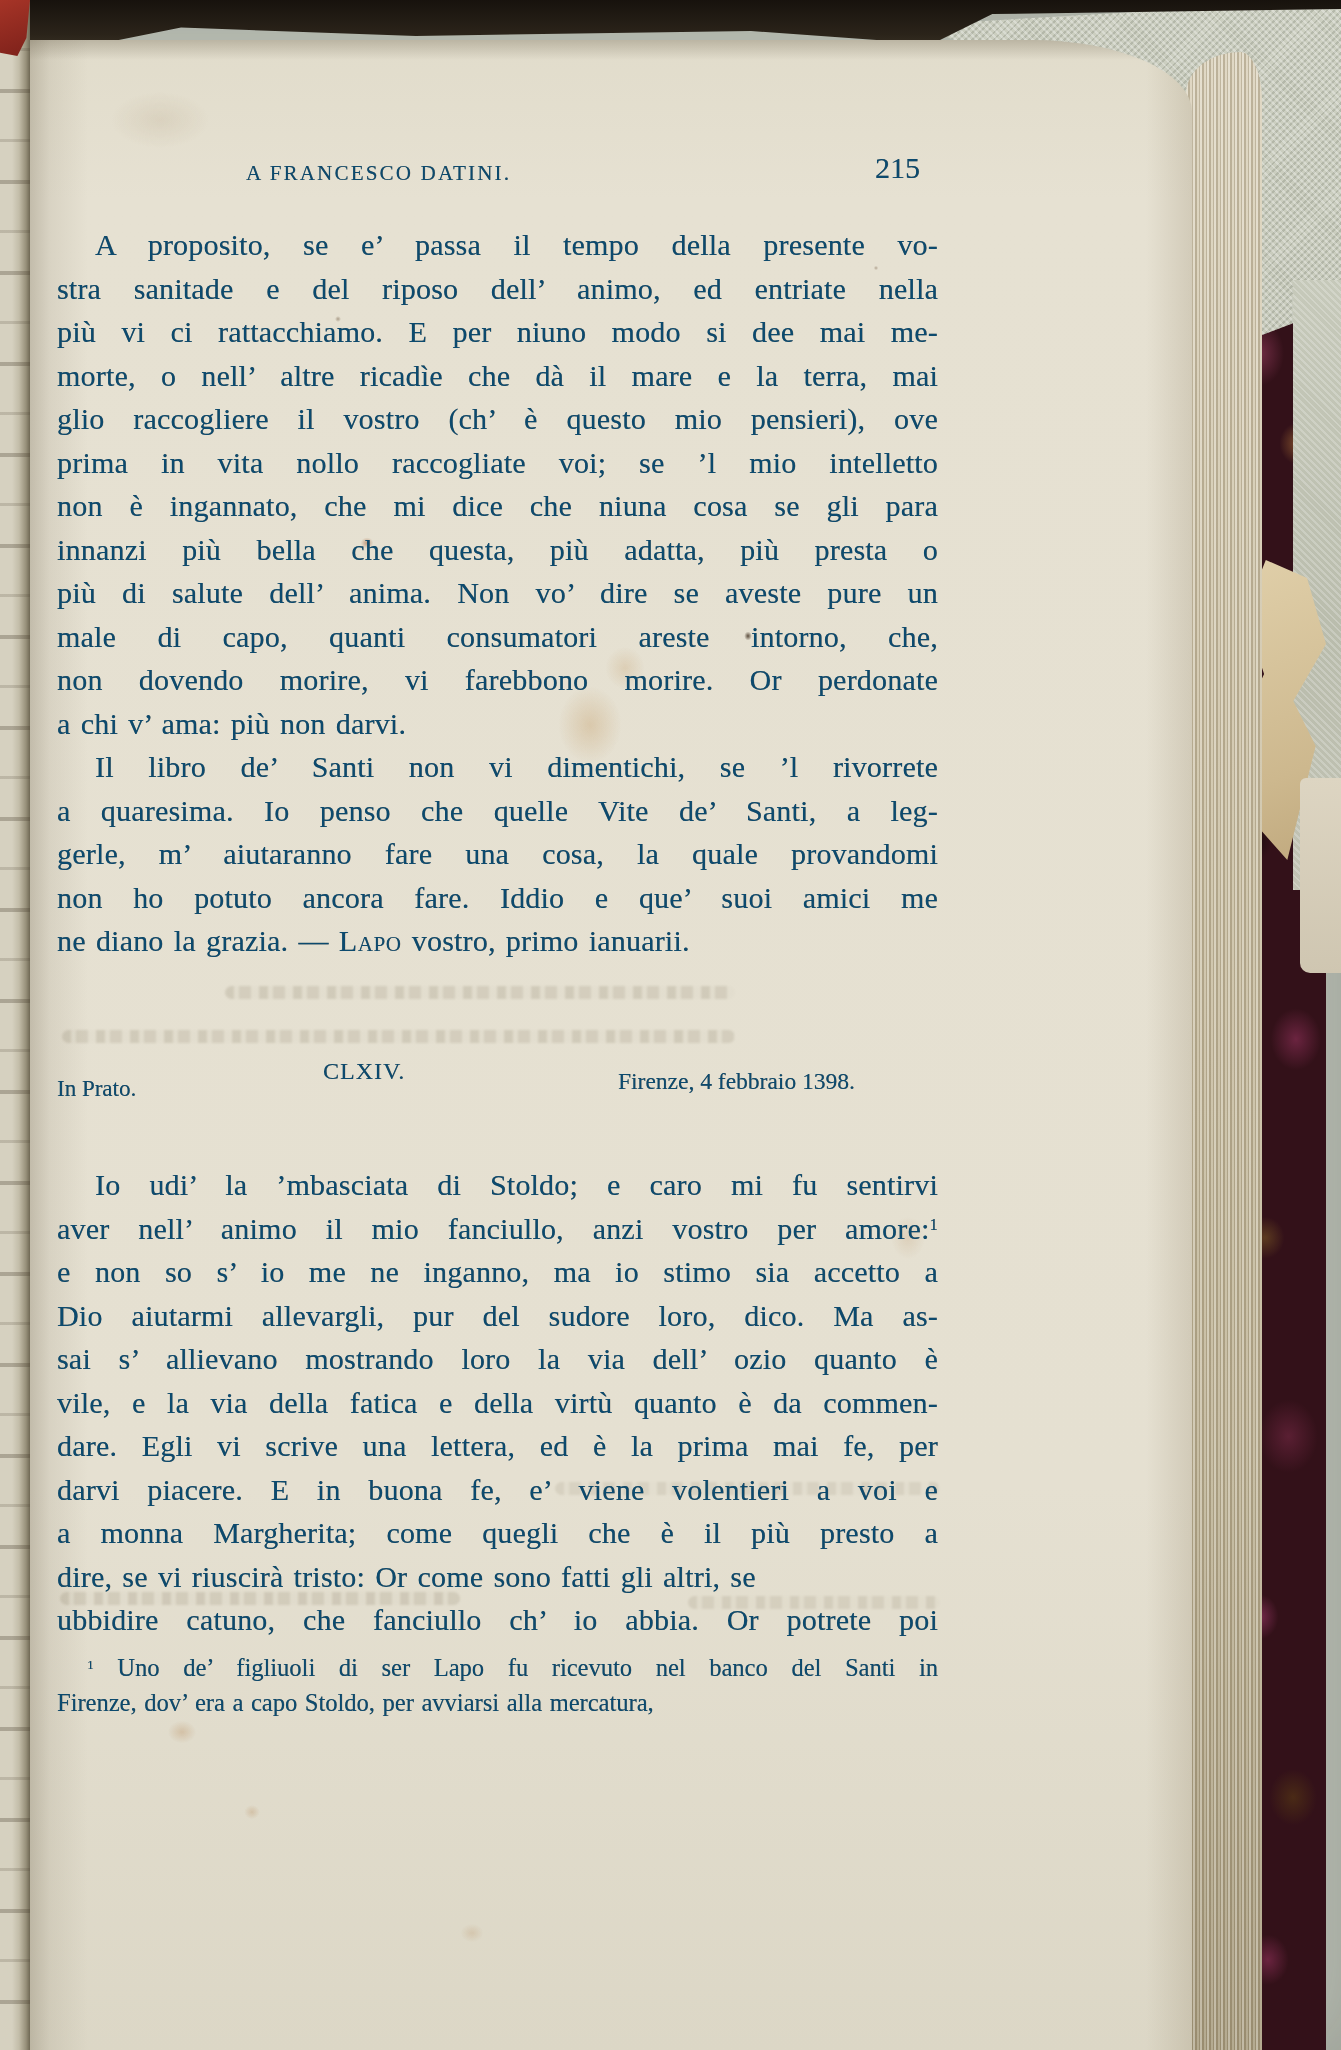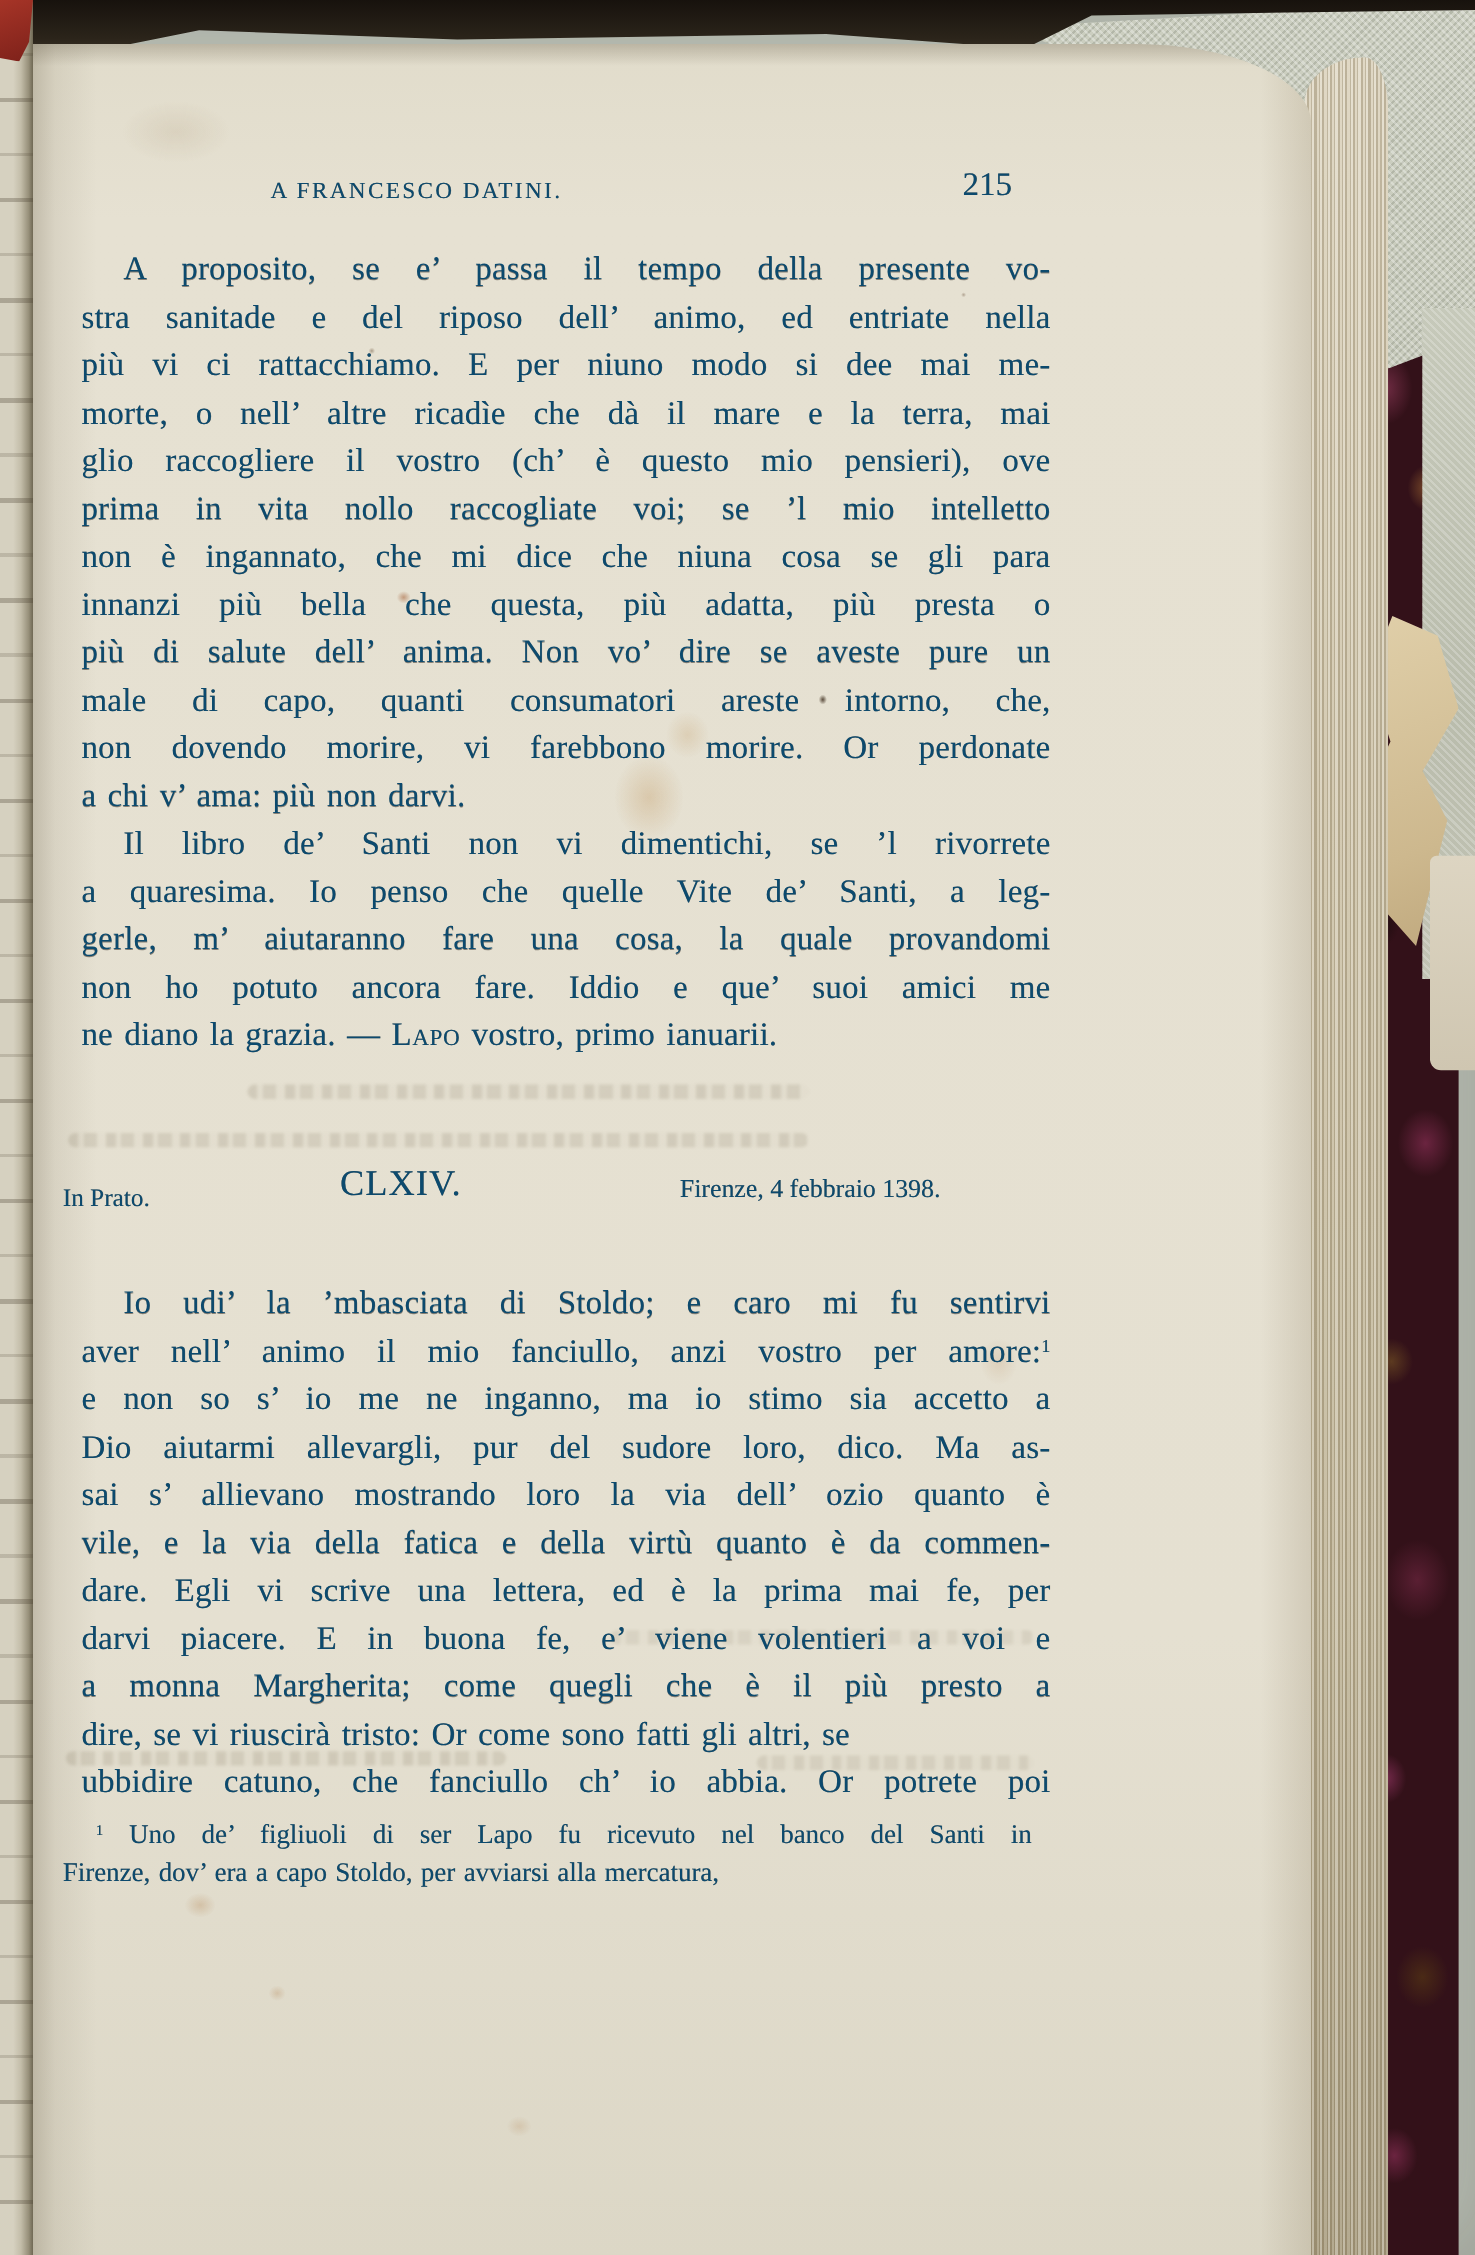--- a/index.html
+++ b/index.html
@@ -79,29 +79,29 @@
       radial-gradient(24px 30px at 908px 1238px, rgba(176,124,70,.16), rgba(0,0,0,0) 70%),
       radial-gradient(70px 40px at 160px 120px, rgba(150,120,80,.12), rgba(0,0,0,0) 70%);}
   .ghost{position:absolute;height:13px;z-index:8;border-radius:7px;filter:blur(1.3px);opacity:.5;
     background:repeating-linear-gradient(90deg, rgba(112,100,74,.34) 0 9px, rgba(112,100,74,.06) 9px 14px,
       rgba(112,100,74,.30) 14px 26px, rgba(112,100,74,.04) 26px 34px);}
 
   
   .ink{color:#0c4a6e;text-shadow:.2px .3px .5px rgba(56,48,38,.55);z-index:11;}
   .running-title{position:absolute;left:246px;top:161px;font-size:21px;letter-spacing:2.2px;}
   .page-num{position:absolute;left:868px;top:151px;width:52px;font-size:30px;text-align:right;}
-  .textblock{position:absolute;left:57px;width:881px;font-size:30px;word-spacing:2.5px;letter-spacing:.2px;margin-left:17px;}
+  .textblock{position:absolute;left:57px;width:881px;font-size:30px;word-spacing:2.5px;letter-spacing:.2px;}
   #block1{top:223px;}
   #block2{top:1163px;}
   .line{height:43.5px;line-height:43.5px;overflow:hidden;text-align:justify;}
   .line.j::after{content:"";display:inline-block;width:100%;line-height:0;vertical-align:top;}
   .line.first{text-indent:38px;}
   .heading-row{position:absolute;left:57px;top:1056px;width:881px;height:52px;}
   .place{position:absolute;left:0;top:20px;font-size:23px;}
-  .roman{position:absolute;left:252px;top:2px;font-size:33px;letter-spacing:1px;}
+  .roman{position:absolute;left:266px;top:2px;font-size:24px;letter-spacing:1px;}
   .date{position:absolute;left:561px;top:12px;font-size:23.5px;}
   .footnote{position:absolute;left:57px;top:1650px;width:881px;font-size:24.5px;word-spacing:1.5px;}
   .footnote .line{height:35px;line-height:35px;}
   .footnote .line.first{text-indent:30px;}
   sup{font-size:.55em;position:relative;top:-.5em;vertical-align:baseline;}
   .sc{font-variant:small-caps;letter-spacing:.6px;}
 </style>
 </head>
 <body>
 

